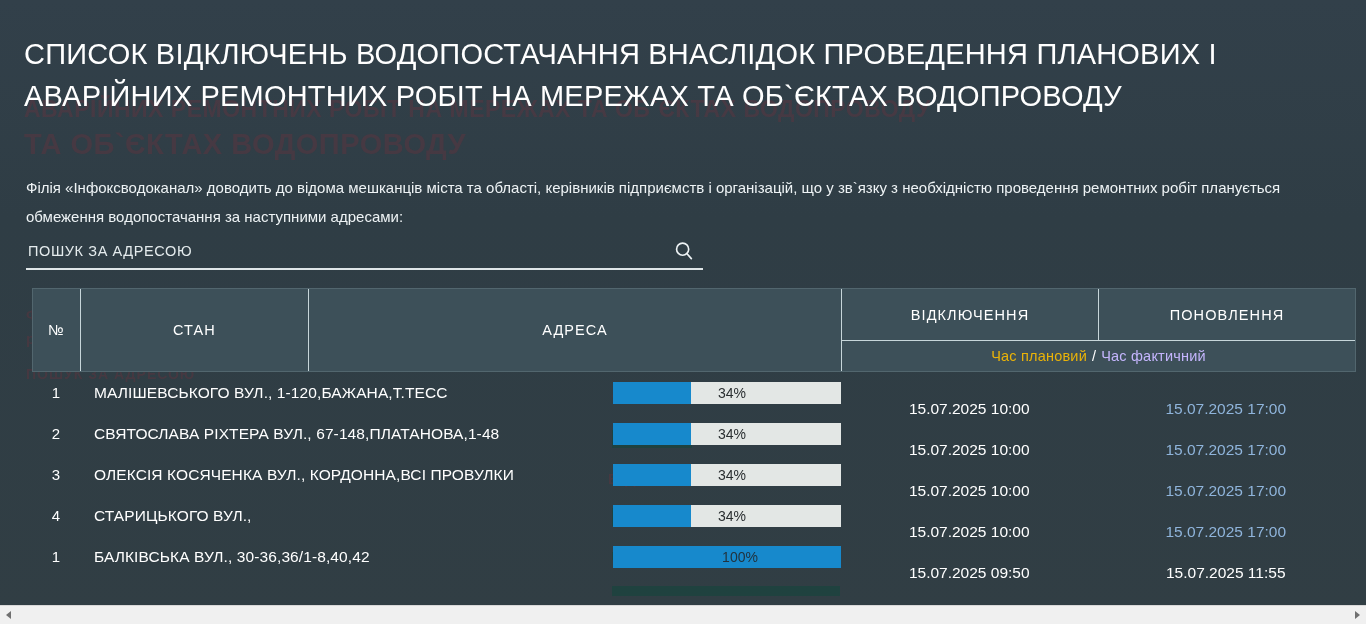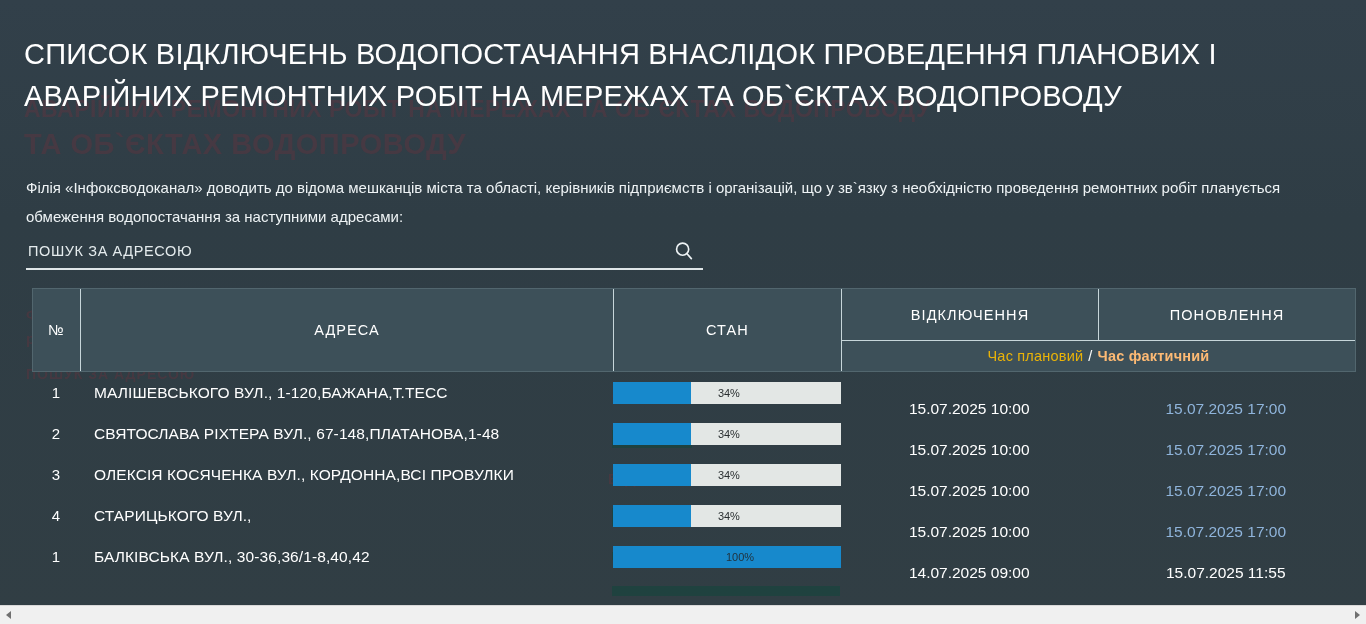--- a/index.html
+++ b/index.html
@@ -121,21 +121,21 @@
   .th-g1 { border-right: 1px solid #c7d6da; }
   .th-sub {
     width: 100%; height: 31px;
     border-top: 1px solid #c7d6da;
     display: flex; align-items: center; justify-content: center;
     font-size: 14.5px;
     letter-spacing: .2px;
   }
   .sub-plan { color: #eab308; }
   .sub-sep  { color: #ffffff; margin: 0 5px; }
-  .sub-fact { color: #fdba74; font-weight: 700; }
+  .sub-fact { color: #c4b5fd; font-weight: 400; }
 
   .row {
     display: flex;
     align-items: center;
     height: 41px;
   }
   .cell { display: flex; align-items: center; height: 100%; }
   .c-num {
     width: 48px;
     justify-content: center;
@@ -167,21 +167,21 @@
     background: #e3e7e5;
     overflow: hidden;
   }
   .bar-fill {
     position: absolute; left: 0; top: 0; bottom: 0;
     background: #1789cc;
   }
   .bar-label {
     position: absolute; left: 0; right: 0; top: 0; bottom: 0;
     display: flex; align-items: center; justify-content: center;
-    font-size: 11px;
+    font-size: 14px;
     color: #2a2f31;
     border-radius: 7px;
   }
   .bar-label.inv { color: #21333f; padding-left: 26px; }
 
   
   .hscroll {
     position: absolute;
     left: 0; bottom: 0;
     width: 1366px; height: 19px;
@@ -238,22 +238,22 @@
         <circle cx="10.5" cy="10" r="6.6" stroke="#eef3f5" stroke-width="1.8"></circle>
         <line x1="15.3" y1="15" x2="20" y2="20.3" stroke="#eef3f5" stroke-width="1.8" stroke-linecap="round"></line>
       </svg>
     </button>
   </div>
 
   <div class="table-area">
 
     <div class="thead">
       <div class="th th-num">№</div>
+      <div class="th th-state">СТАН</div>
       <div class="th th-addr">АДРЕСА</div>
-      <div class="th th-state">СТАН</div>
       <div class="th th-group">
         <div class="th-group-top">
           <div class="th-g1">ВІДКЛЮЧЕННЯ</div>
           <div class="th-g2">ПОНОВЛЕННЯ</div>
         </div>
         <div class="th-sub">
           <span class="sub-plan">Час плановий</span>
           <span class="sub-sep">/</span>
           <span class="sub-fact">Час фактичний</span>
         </div>
@@ -311,21 +311,21 @@
         </div>
         <div class="row">
           <div class="cell c-num">1</div>
           <div class="cell c-addr">БАЛКІВСЬКА ВУЛ., 30-36,36/1-8,40,42</div>
           <div class="cell c-state">
             <div class="bar">
               <div class="bar-fill" style="width: 100%; background: rgb(23, 137, 204);"></div>
               <div class="bar-label inv">100%</div>
             </div>
           </div>
-          <div class="cell c-off">14.07.2025 09:00</div>
+          <div class="cell c-off">15.07.2025 09:50</div>
           <div class="cell c-on done">15.07.2025 11:55</div>
         </div>
       </div>
   </div>
 
   <div class="hscroll">
     <div class="hs-arrow">
       <span class="arrow-l"></span>
     </div>
     <div class="hs-track">

